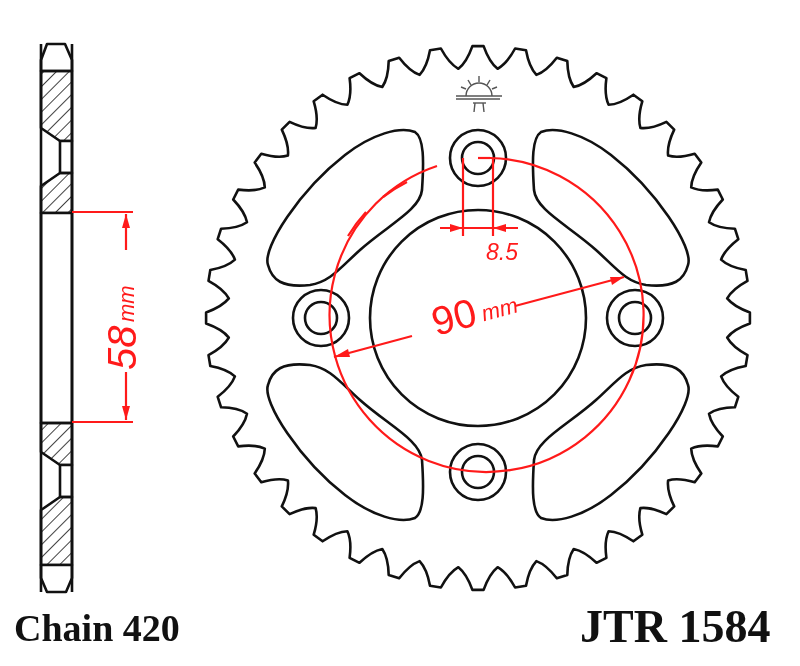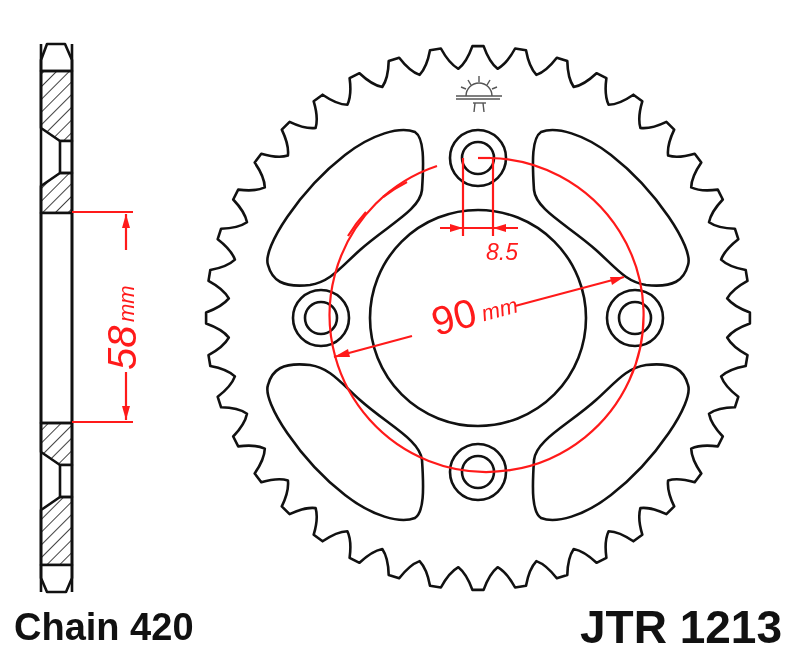--- a/index.html
+++ b/index.html
@@ -1,18 +1,18 @@
 <!DOCTYPE html>
 <html><head>
 <meta charset="utf-8">
 <style>
   html, body { margin: 0; padding: 0; background: #ffffff; }
   body { width: 800px; height: 666px; position: relative; overflow: hidden; font-family: "Liberation Sans", sans-serif; }
   #stage { position: absolute; left: 0; top: 0; width: 800px; height: 666px; }
-  .label-bold { position: absolute; font-family: Liberation Sans, sans-serif; font-weight: bold; color: #111111; letter-spacing: 0px; }
+  .label-bold { position: absolute; font-family: Liberation Serif, serif; font-weight: bold; color: #111111; letter-spacing: 0px; }
   #chain-label { left: 14px; top: 606px; font-size: 38px; }
   #part-label { left: 580px; top: 600px; font-size: 46px; }
 </style>
 </head>
 <body>
 
 <div id="stage">
 <svg id="svg" width="800" height="666" viewBox="0 0 800 666" xmlns="http://www.w3.org/2000/svg">
   <defs>
     <pattern id="hatch" patternUnits="userSpaceOnUse" width="9" height="9" patternTransform="rotate(45)">
@@ -119,14 +119,14 @@
     <text x="486" y="260" font-family="Liberation Sans, sans-serif" font-size="23" fill="#ff1a1a" font-style="italic">8.5</text>
 
     <g transform="translate(436,336) rotate(-15)">
       <text x="0" y="0" font-family="Liberation Sans, sans-serif" font-size="40" fill="#ff1a1a">90</text>
       <text x="50" y="-2" font-family="Liberation Sans, sans-serif" font-size="22" fill="#ff1a1a" font-style="italic">mm</text>
     </g>
   </g>
 </svg>
 
 <div id="chain-label" class="label-bold">Chain 420</div>
-<div id="part-label" class="label-bold">JTR 1213</div>
+<div id="part-label" class="label-bold">JTR 1584</div>
 </div>
 
 </body></html>

